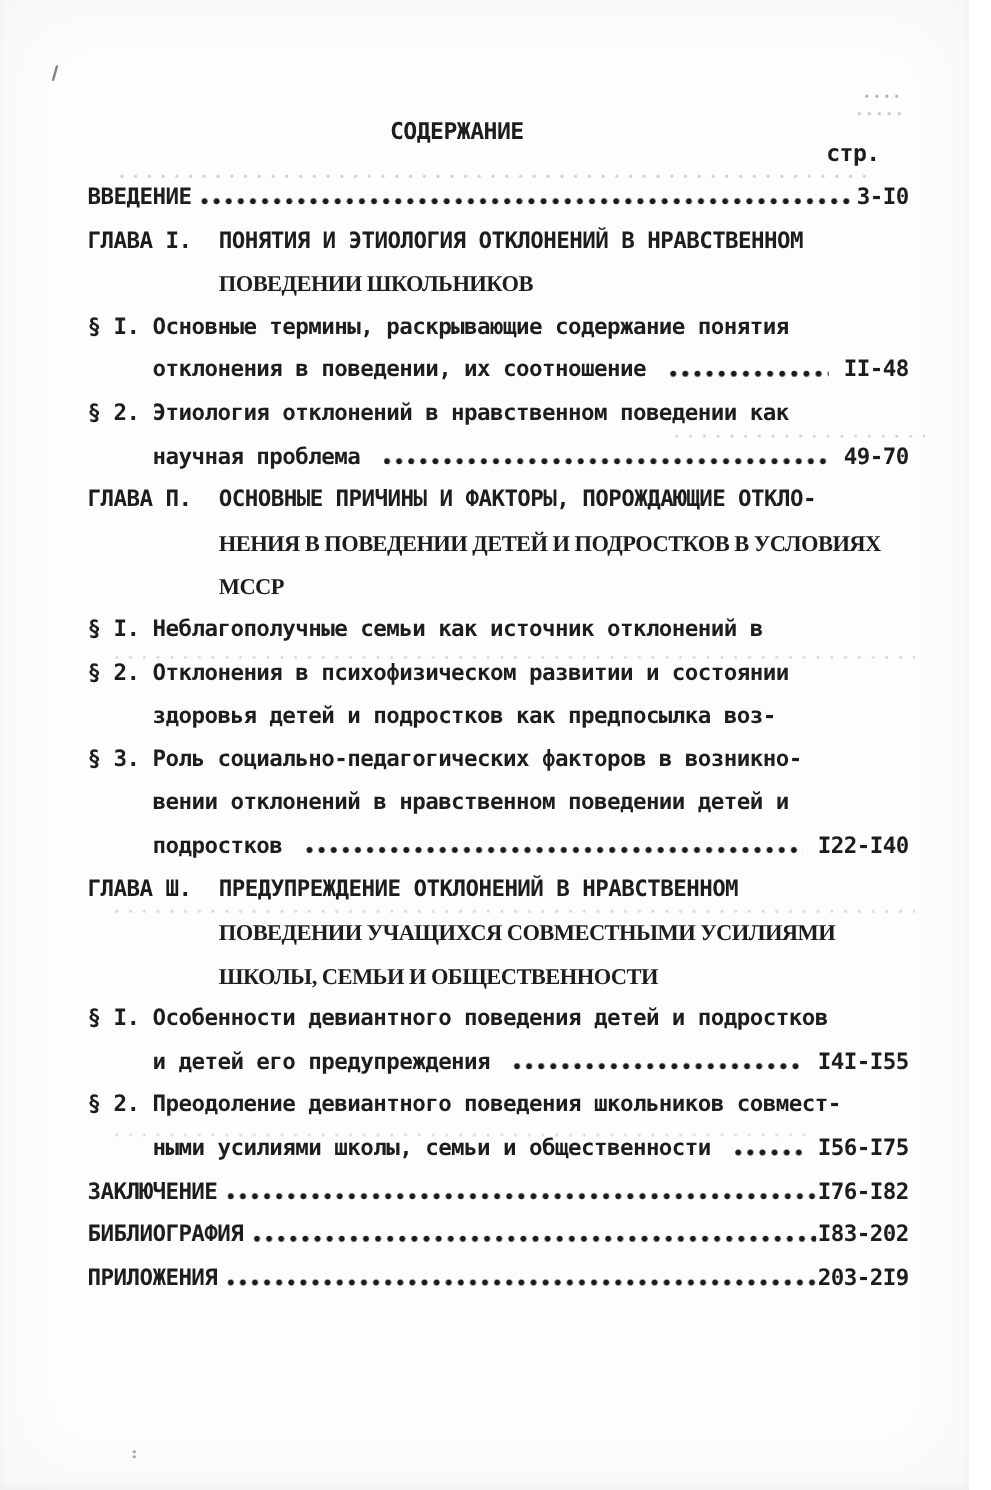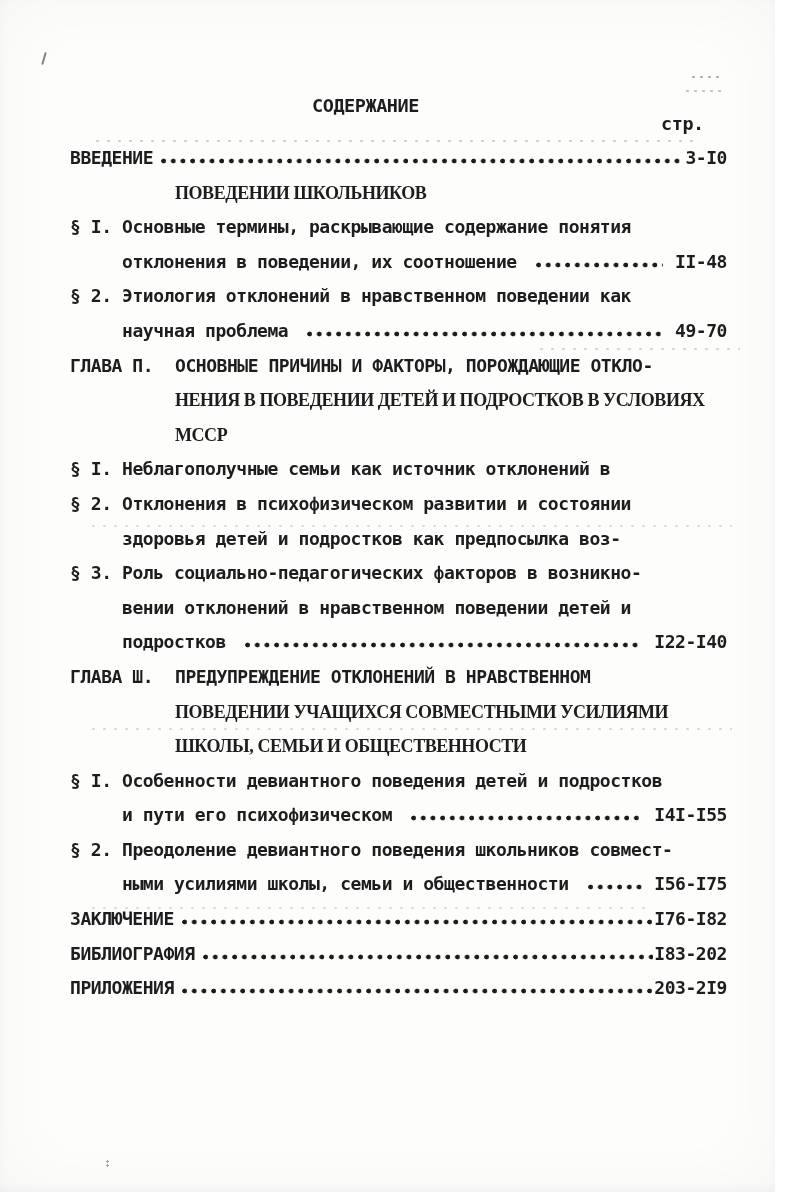--- a/index.html
+++ b/index.html
@@ -111,20 +111,24 @@
   <div class="pages-header">стр.</div>
 
   <div class="toc">
 
     <div class="row">
       <span class="t">ВВЕДЕНИЕ</span>
       <span class="dots"></span>
       <span class="pg">3-I0</span>
     </div>
 
+    <div class="row">
+      <span class="ch">ГЛАВА I.</span>
+      <span class="t">ПОНЯТИЯ И ЭТИОЛОГИЯ ОТКЛОНЕНИЙ В НРАВСТВЕННОМ</span>
+    </div>
 
     <div class="row indent-ch">
       <span class="t">ПОВЕДЕНИИ ШКОЛЬНИКОВ</span>
     </div>
 
     <div class="row">
       <span class="mk">§ I.</span>
       <span class="t">Основные термины, раскрывающие содержание понятия</span>
     </div>
 
@@ -201,21 +205,21 @@
     <div class="row indent-ch">
       <span class="t">ШКОЛЫ, СЕМЬИ И ОБЩЕСТВЕННОСТИ</span>
     </div>
 
     <div class="row">
       <span class="mk">§ I.</span>
       <span class="t">Особенности девиантного поведения детей и подростков</span>
     </div>
 
     <div class="row indent-sec">
-      <span class="t">и пути его психофизическом</span>
+      <span class="t">и детей его предупреждения</span>
       <span class="dots"></span>
       <span class="pg">I4I-I55</span>
     </div>
 
     <div class="row">
       <span class="mk">§ 2.</span>
       <span class="t">Преодоление девиантного поведения школьников совмест-</span>
     </div>
 
     <div class="row indent-sec">

